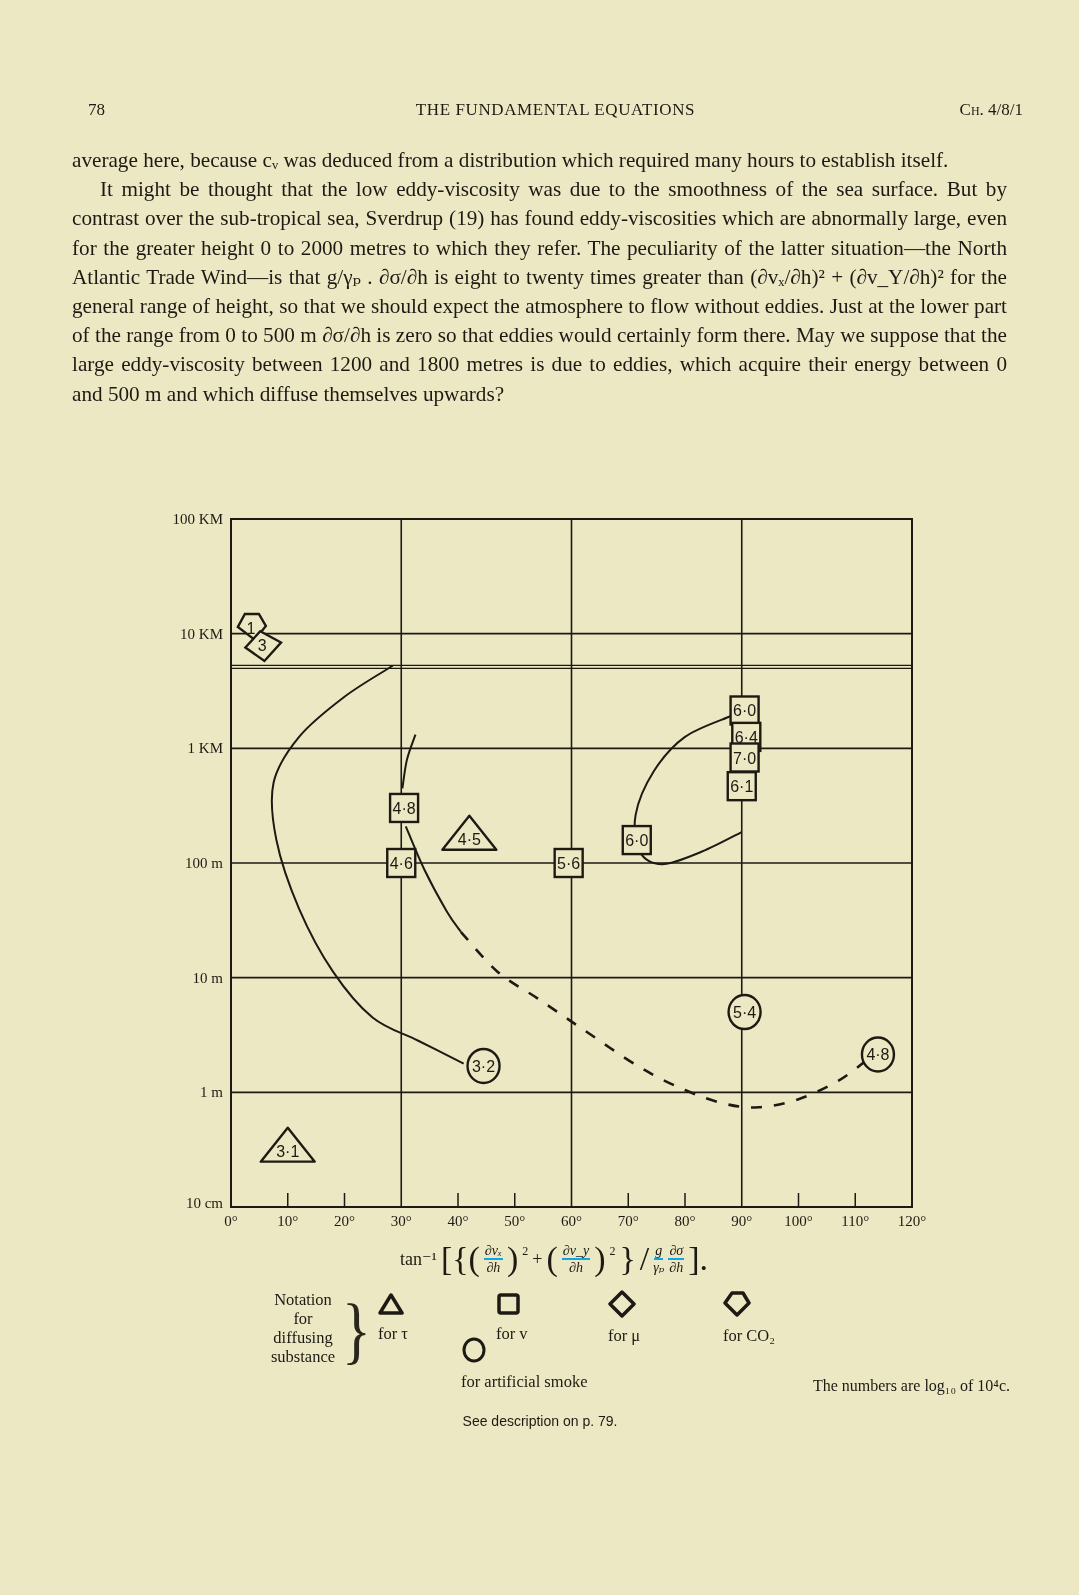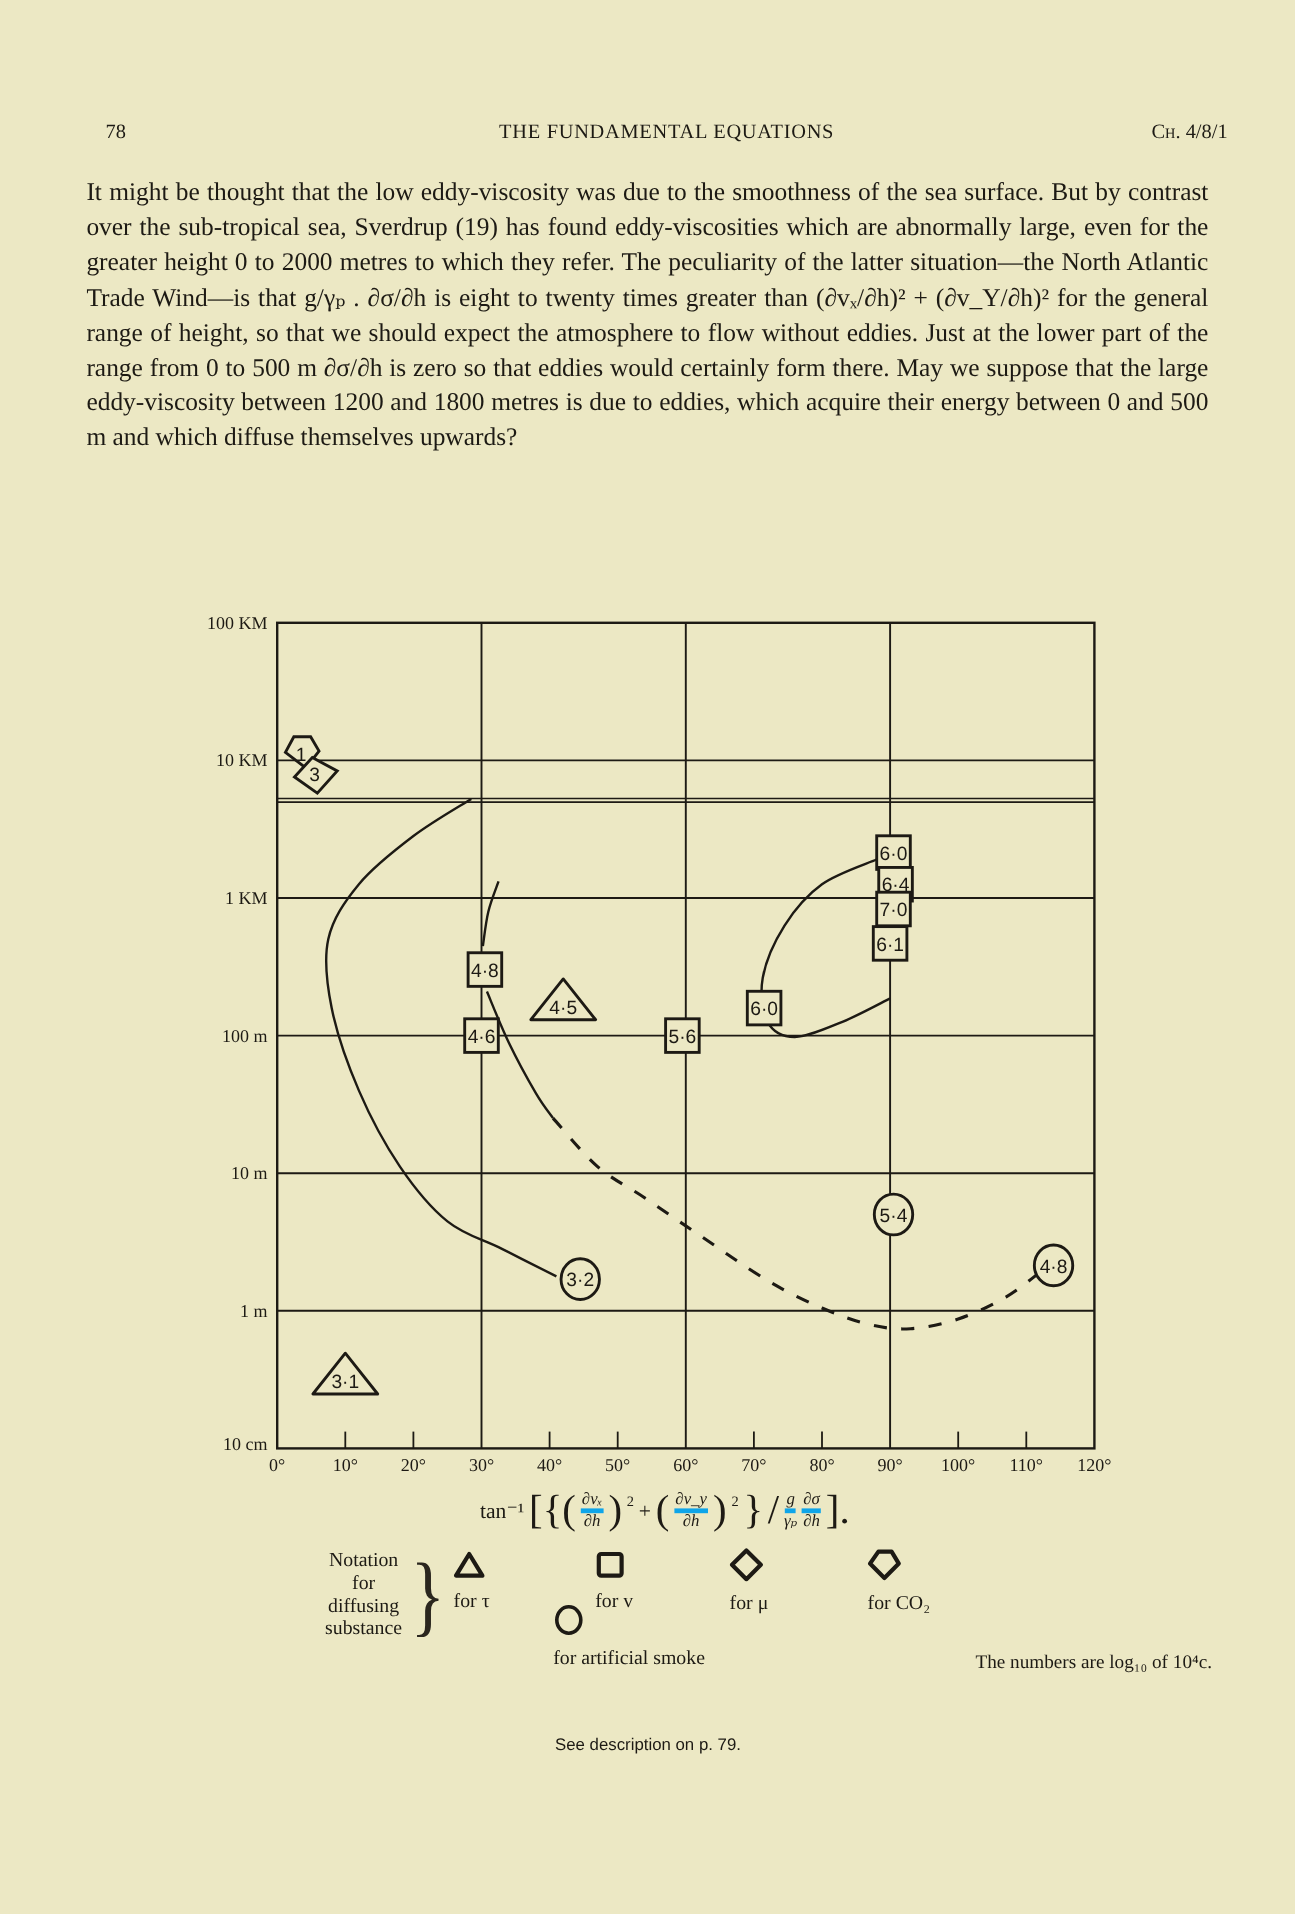--- a/index.html
+++ b/index.html
@@ -24,44 +24,45 @@
   .body-text p + p { text-indent: 28px; }
   .body-text p.last { text-align-last: left; }
   .chart-wrap { position: absolute; left: 0; top: 0; width: 1079px; height: 1148px; pointer-events: none; }
   .chart-wrap svg { position: absolute; left: 0; top: 0; }
   .formula {
     position: absolute; top: 1242px; left: 400px; width: 300px;
     font-size: 18px; display: flex; align-items: center; gap: 4px;
   }
   .formula .big { font-size: 34px; line-height: 34px; }
   .formula .frac { display: inline-flex; flex-direction: column; align-items: center; font-size: 14px; line-height: 15px; font-style: italic; }
-  .formula .frac .num { border-bottom: 4px solid #0ea5e9; padding: 0 1px; }
+  .formula .frac .num { border-bottom: 2px solid #0ea5e9; padding: 0 1px; }
   .legend {
     position: absolute; top: 1290px; left: 258px; width: 700px; height: 90px; font-size: 16.5px;
   }
   .legend .lbl {
     position: absolute; left: 0; top: 0; width: 90px; text-align: center; line-height: 19px;
   }
   .legend .brace { position: absolute; left: 84px; top: 2px; font-size: 60px; line-height: 60px; transform: scaleY(1.25); transform-origin: top; color: #2a261e; }
   .legend .item { position: absolute; display: flex; align-items: flex-start; gap: 8px; flex-direction: column; }
   .legend .item svg { display: block; }
   .note { position: absolute; left: 0; right: 0; text-align: center; font-size: 16px; }
   .note.n1 { top: 1377px; left: 70px; width: 940px; text-align: right; }
-  .note.n2 { top: 1413px; left: 70px; width: 940px; font-size: 14px; font-family: "Liberation Sans", "DejaVu Sans", sans-serif; margin-top: 32px; }
+  .note.n2 { top: 1413px; left: 70px; width: 940px; font-size: 14px; font-family: "Liberation Sans", "DejaVu Sans", sans-serif; }
 </style>
 </head>
 <body>
 
 <div class="running-head">
   <span class="pno">78</span>
   <span class="title">THE FUNDAMENTAL EQUATIONS</span>
   <span class="chap">Ch. 4/8/1</span>
 </div>
 
 <div class="body-text">
+  <p>average here, because cᵥ was deduced from a distribution which required many hours to establish itself.</p>
   <p class="last">It might be thought that the low eddy-viscosity was due to the smoothness of the sea surface. But by contrast over the sub-tropical sea, Sverdrup (19) has found eddy-viscosities which are abnormally large, even for the greater height 0 to 2000 metres to which they refer. The peculiarity of the latter situation—the North Atlantic Trade Wind—is that g/γₚ . ∂σ/∂h is eight to twenty times greater than (∂vₓ/∂h)² + (∂v_Y/∂h)² for the general range of height, so that we should expect the atmosphere to flow without eddies. Just at the lower part of the range from 0 to 500 m ∂σ/∂h is zero so that eddies would certainly form there. May we suppose that the large eddy-viscosity between 1200 and 1800 metres is due to eddies, which acquire their energy between 0 and 500 m and which diffuse themselves upwards?</p>
 </div>
 
 <div class="chart-wrap">
   <svg id="chart-svg" width="1079" height="1240" viewBox="0 0 1079 1240">
       <g>
         <rect x="231" y="519" width="681" height="688" fill="none" stroke="#1d1a14" stroke-width="2"></rect>
         <text x="223" y="524" text-anchor="end" font-size="15" fill="#1d1a14" font-family="Liberation Serif, serif">100 KM</text>
         <line x1="231" x2="912" y1="633.6666666666666" y2="633.6666666666666" stroke="#1d1a14" stroke-width="1.6"></line>
         <text x="223" y="638.6666666666666" text-anchor="end" font-size="15" fill="#1d1a14" font-family="Liberation Serif, serif">10 KM</text>

